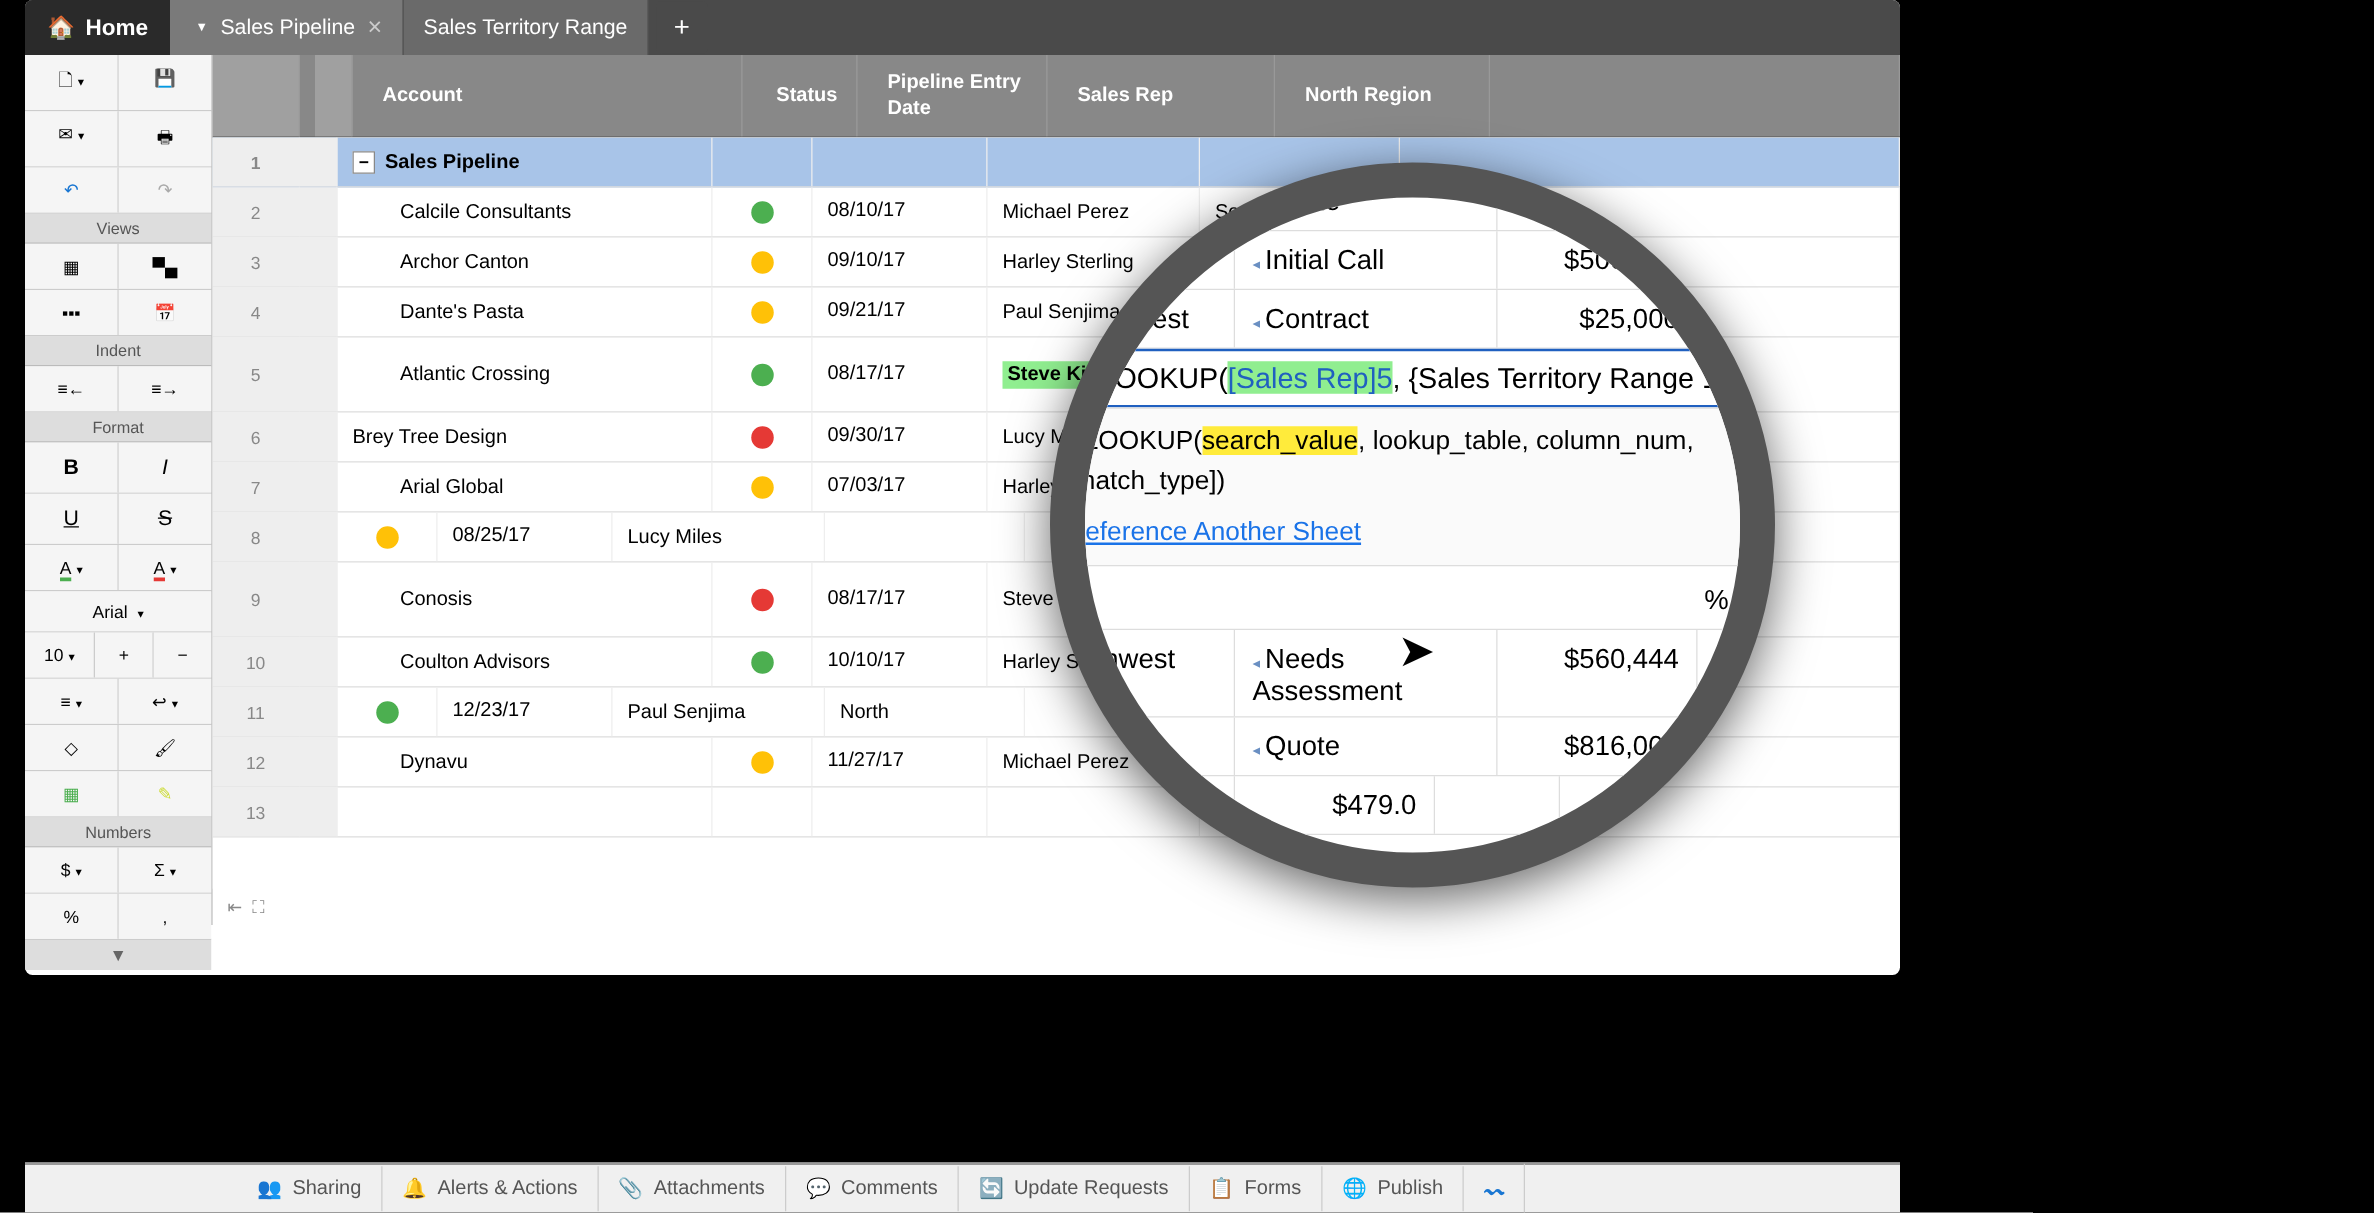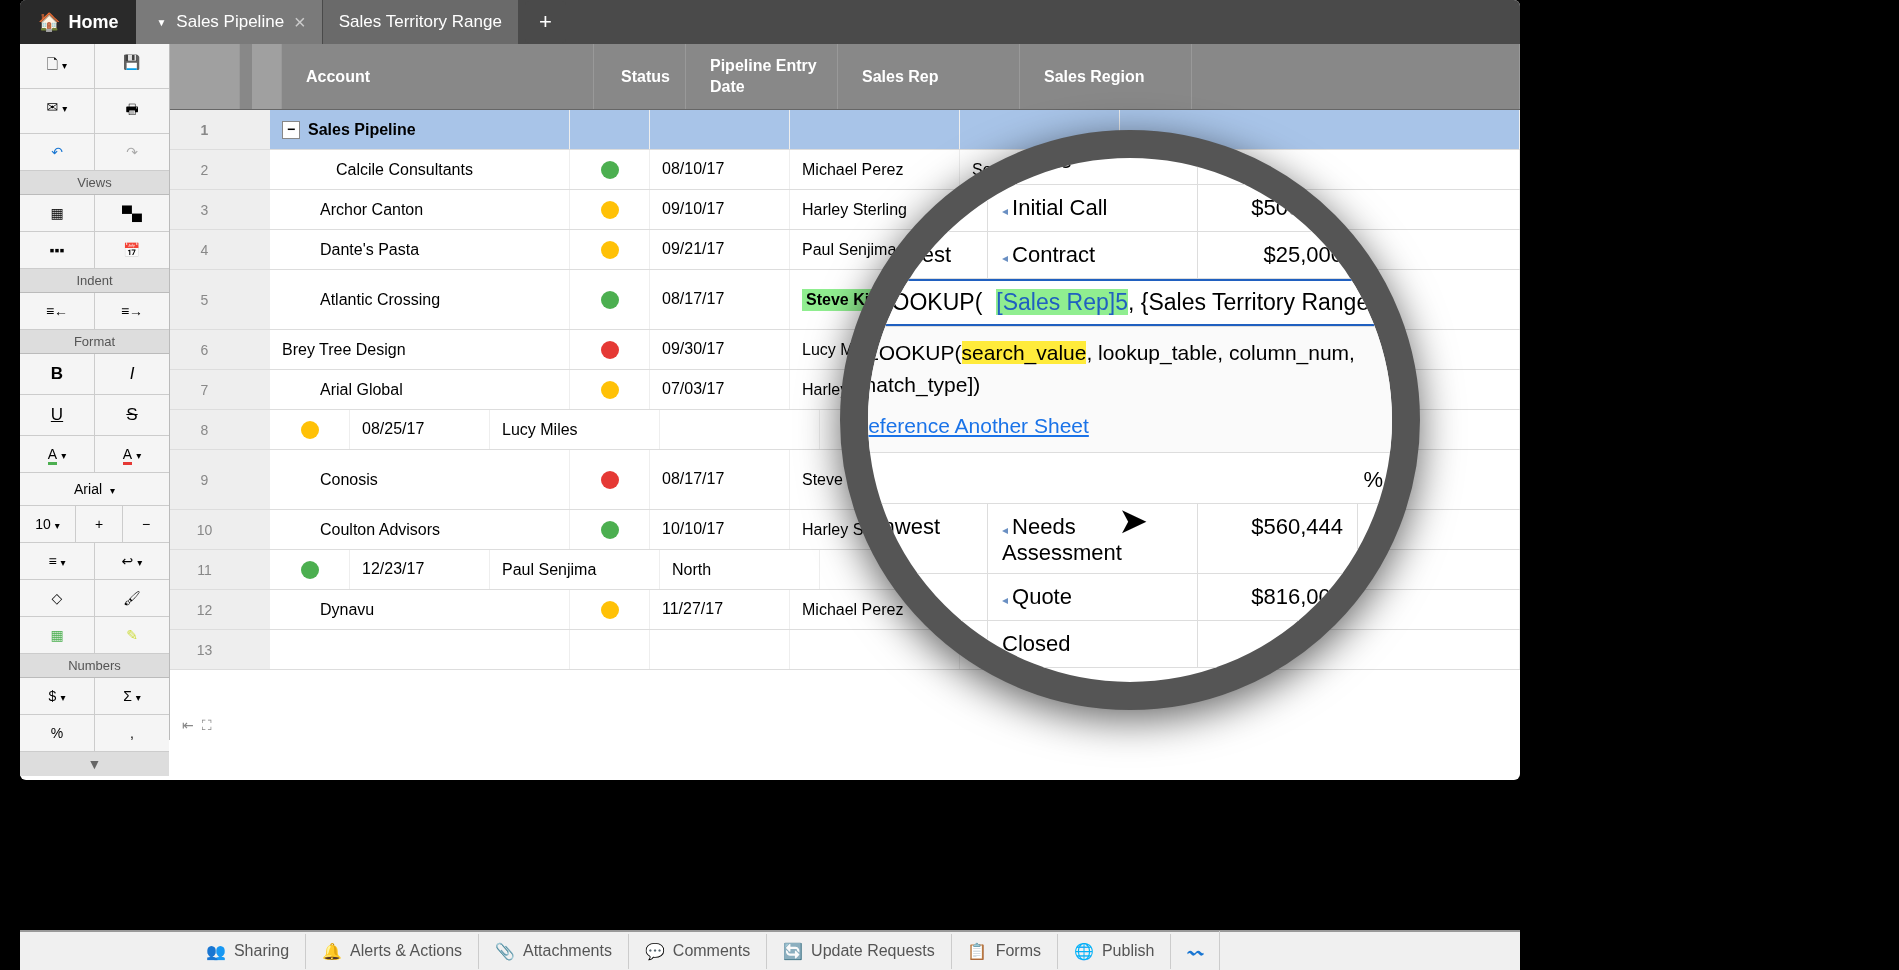--- a/index.html
+++ b/index.html
@@ -52,21 +52,21 @@
 .magnifier { position: absolute; top: 130px; left: 840px; width: 580px; height: 580px; border-radius: 50%; border: 28px solid #555; background: #fff; overflow: hidden; box-shadow: 0 10px 40px rgba(0,0,0,0.6); }
 .mag-content { position: absolute; top: -20px; left: -30px; width: 640px; }
 .mag-row { display: flex; border-bottom: 1px solid #ddd; }
 .mag-cell { padding: 10px 14px; font-size: 22px; border-right: 1px solid #ddd; }
 .mag-region { width: 150px; }
 .mag-stage { width: 210px; }
 .mag-amt { width: 160px; text-align: right; }
 .mag-pct { width: 100px; text-align: right; }
 .tri { color: #6a8fc2; margin-right: 4px; font-size: 12px; }
 .formula-box { border: 2px solid #2060c0; padding: 8px 10px; font-size: 23px; background: #fff; font-family: Arial; }
-.formula-ref { color: #2060c0; margin-left: 14px; }
+.formula-ref { color: #2060c0; }
 .hint-box { background: #fafafa; border: 1px solid #ddd; padding: 10px 14px; font-size: 21px; line-height: 1.5; position: relative; }
 .hint-highlight { background: #ffeb3b; }
 .ref-link { color: #1a73e8; text-decoration: underline; cursor: pointer; font-size: 21px; }
 .cursor-arrow { position: absolute; top: 342px; left: 250px; font-size: 36px; color: #000; pointer-events: none; }
 .save-icon { color: #1976d2; }
 .dropdown-arrow { font-size: 10px; margin-left: 4px; }
 .expand-btn { background: #ddd; color: #666; text-align: center; padding: 4px; cursor: pointer; }
 </style>
 </head>
 <body>
@@ -162,41 +162,41 @@
     </div>
 
     <div class="sheet-area">
       <div class="header-row">
         <div class="hdr-cell rownum-col"></div>
         <div class="hdr-cell hier-col"></div>
         <div class="hdr-cell col-account">Account</div>
         <div class="hdr-cell col-status">Status</div>
         <div class="hdr-cell col-date">Pipeline Entry Date</div>
         <div class="hdr-cell col-rep">Sales Rep</div>
-        <div class="hdr-cell col-region">Sales Region</div>
+        <div class="hdr-cell col-region">North Region</div>
         <div class="hdr-cell col-rest"></div>
       </div>
       <div class="grid-body" id="grid-body">
           <div class="data-row group">
             <div class="cell rownum">1</div>
             <div class="cell hier"></div>
             <div class="cell col-account">
               <span class="collapse-btn">−</span>
               <span>Sales Pipeline</span>
             </div>
             <div class="cell col-status"></div>
             <div class="cell col-date"></div>
             <div class="cell col-rep"></div>
             <div class="cell col-region"></div>
             <div class="cell col-rest"></div>
           </div>
           <div class="data-row">
             <div class="cell rownum">2</div>
             <div class="cell hier"></div>
-            <div class="cell col-account" style="padding-left: 66px;">Calcile Consultants</div>
+            <div class="cell col-account" style="padding-left: 50px;">Calcile Consultants</div>
             <div class="cell col-status">
               <div class="status-dot green"></div>
             </div>
             <div class="cell col-date">08/10/17</div>
             <div class="cell col-rep">Michael Perez</div>
             <div class="cell col-region">Sou</div>
             <div class="cell col-rest"></div>
           </div>
           <div class="data-row">
             <div class="cell rownum">3</div>
@@ -410,19 +410,18 @@
       <div class="mag-cell mag-pct">40.0</div>
     </div>
     <div class="mag-row">
       <div class="mag-cell mag-region">al</div>
       <div class="mag-cell mag-stage"><span class="tri">◂</span><span>Quote</span></div>
       <div class="mag-cell mag-amt">$816,000</div>
       <div class="mag-cell mag-pct"></div>
     </div>
     <div class="mag-row">
       <div class="mag-cell mag-region"></div>
-      <div class="mag-cell mag-stage"><span>Closed</span></div>
       <div class="mag-cell mag-amt">$479.0</div>
       <div class="mag-cell mag-pct"></div>
     </div>
   </div>
   <div class="cursor-arrow">➤</div>
 </div>
 
 </body></html>

